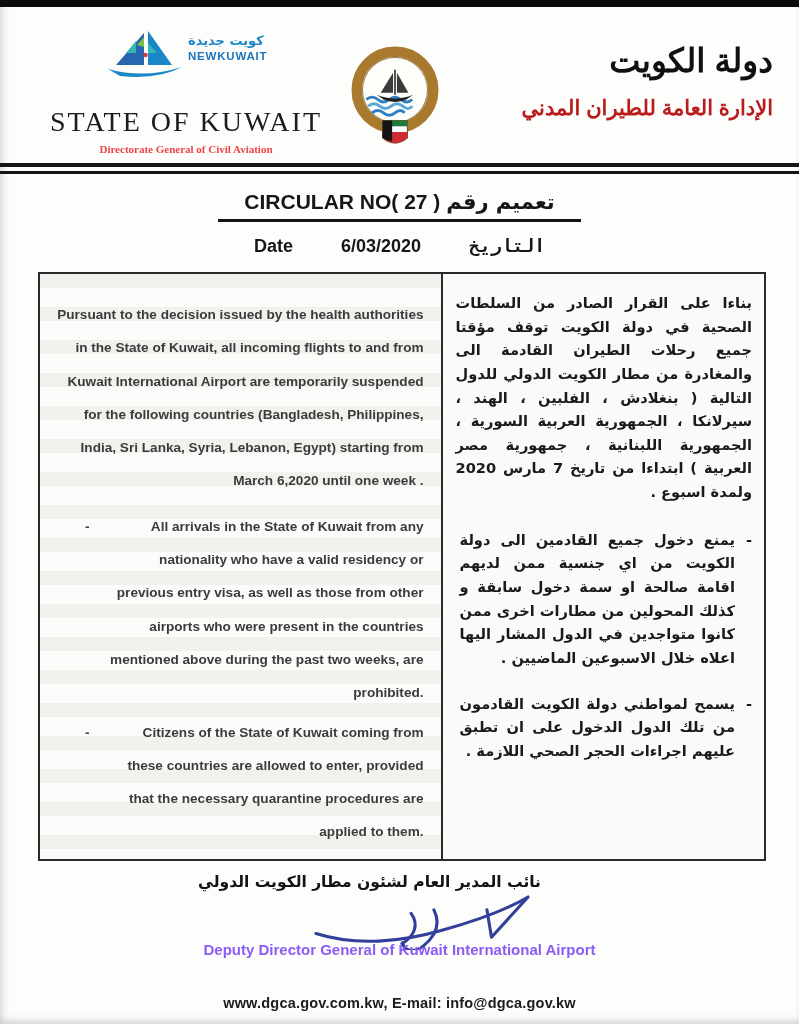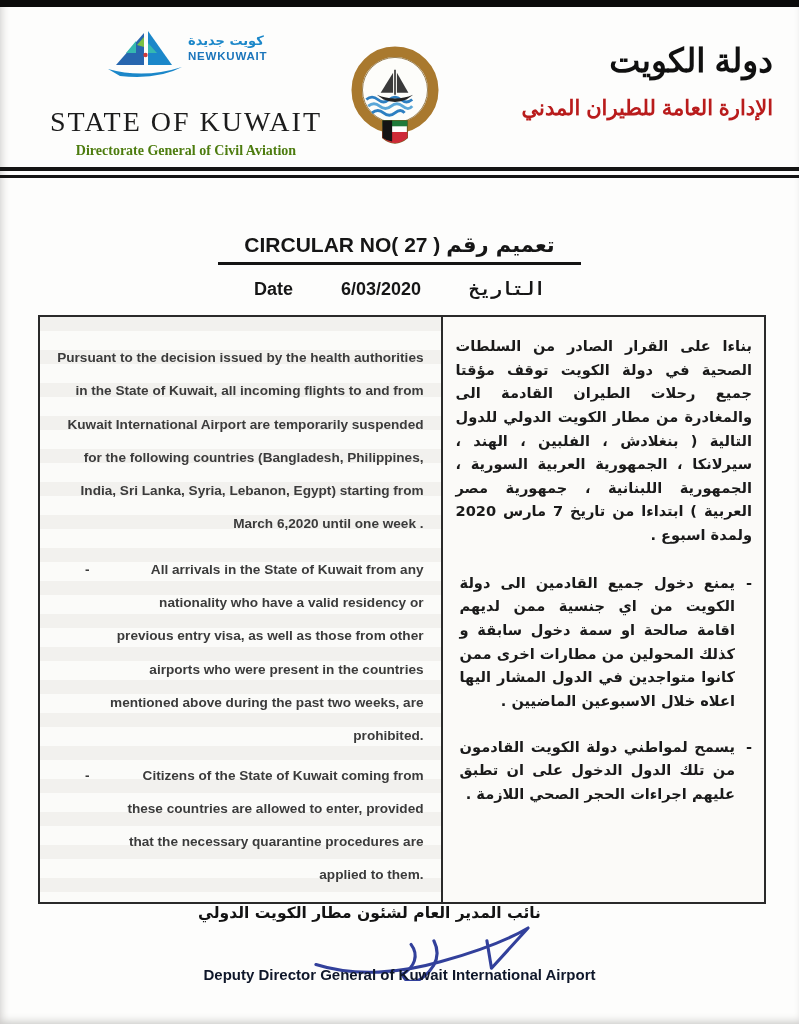--- a/index.html
+++ b/index.html
@@ -8,30 +8,30 @@
     background:#fdfdfc;overflow:hidden;
     font-family:"Liberation Sans",sans-serif;color:#141414;
     box-shadow:inset 0 -6px 8px -4px #c9c8c6, inset 8px 0 8px -6px #d8d7d5;
   }
   .topbar{height:7px;background:#0b0b0b;width:100%;}
   
   .header{display:flex;align-items:flex-start;padding:20px 26px 6px 26px;}
   .h-left{width:320px;text-align:center;}
   .logo-svg{width:168px;height:60px;display:block;margin:0 auto;}
   .state-en{font-family:"Liberation Serif",serif;font-size:28px;letter-spacing:2px;color:#1c1c1c;margin-top:19px;}
-  .dir-en{font-family:"Liberation Serif",serif;font-weight:bold;font-size:14px;margin-top:5px;color:#4d7c0f;}
+  .dir-en{font-family:"Liberation Serif",serif;font-weight:bold;font-size:11px;margin-top:5px;color:#ef4444;}
   .h-center{flex:1;display:flex;justify-content:center;padding-top:18px;}
   .emblem-svg{width:96px;height:110px;}
   .h-right{width:330px;text-align:right;direction:rtl;padding-top:14px;font-family:Liberation Sans, sans-serif;}
   .state-ar{font-size:33px;font-weight:bold;color:#101010;}
   .dir-ar{font-size:21px;font-weight:bold;margin-top:16px;color:#b91c1c;}
   
   .rule2{border-top:4px solid #141414;border-bottom:3px solid #141414;height:4px;margin-top:2px;}
   .title-wrap{text-align:center;margin-top:16px;}
-  .title-inner{display:inline-block;border-bottom:3px solid #141414;padding:0 26px 5px;font-size:21px;font-weight:bold;color:#161616;margin-top:39px;}
+  .title-inner{display:inline-block;border-bottom:3px solid #141414;padding:0 26px 5px;font-size:21px;font-weight:bold;color:#161616;}
   .title-inner .ar{font-family:"DejaVu Sans",sans-serif;}
   .date-row{display:flex;justify-content:center;align-items:center;gap:48px;font-weight:bold;font-size:18px;margin-top:13px;color:#161616;}
   .date-row .ar{font-family:Liberation Mono, monospace;}
   
   .doc-table{margin:15px 33px 0 38px;border:2px solid #2a2a2a;display:flex;min-height:530px;}
   .col-en{
     width:55.6%;box-sizing:border-box;border-right:2px solid #2a2a2a;
     padding:24px 17px 10px 15px;font-size:13.6px;font-weight:bold;color:#3b3b3b;
     line-height:2.45;background:#f2f1ee;
     background-image:repeating-linear-gradient(#f2f1ee 0 14px,#fbfbf9 14px 33px);
@@ -44,24 +44,24 @@
   }
   .en-bullets{margin-top:12px;padding-left:30px;}
   .bullet-row{display:flex;gap:17px;align-items:flex-start;}
   .bullet-row + .bullet-row{margin-top:6px;}
   .bullet-marker{flex:0 0 auto;}
   .ar-bullets{margin-top:24px;}
   .ar-bullet{display:flex;gap:11px;align-items:flex-start;}
   .ar-bullet + .ar-bullet{margin-top:22px;}
   .ar-bullet .bullet-text{padding-left:4px;}
   
-  .sig{position:relative;text-align:center;height:94px;}
+  .sig{position:relative;text-align:center;margin-top:12px;height:94px;}
   .sig-ar{font-size:15.5px;font-weight:bold;direction:rtl;font-family:"DejaVu Sans",sans-serif;color:#131313;padding-right:60px;}
   .sig-svg{position:absolute;left:288px;top:13px;width:268px;height:64px;}
-  .sig-en{position:absolute;top:62px;width:100%;font-size:15px;font-weight:bold;color:#0f172a;}
+  .sig-en{position:absolute;top:68px;width:100%;font-size:15px;font-weight:bold;color:#8b5cf6;}
   
   .web-line{text-align:center;font-weight:bold;font-size:14.5px;margin-top:28px;letter-spacing:.2px;color:#1c1c1c;}
   .f-rule{border-top:3px solid #141414;margin:17px 44px 0 46px;}
 </style>
 </head>
 <body>
 
 <div class="page">
   <div class="topbar"></div>
 

